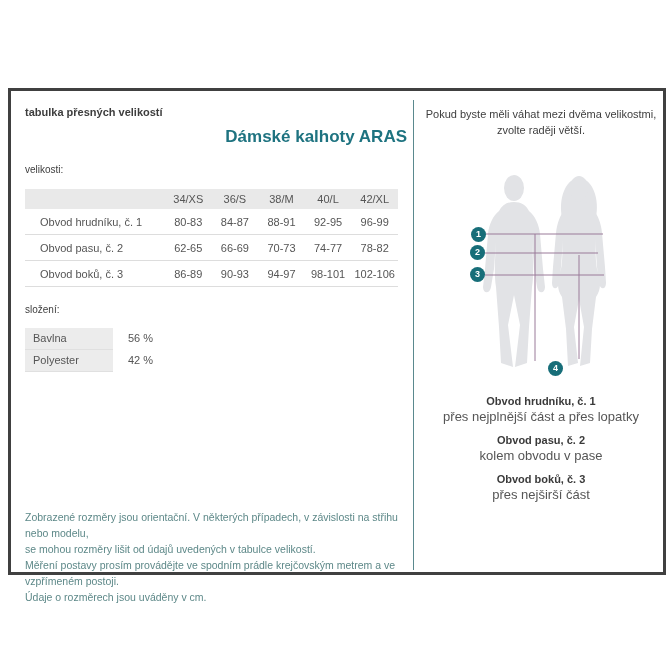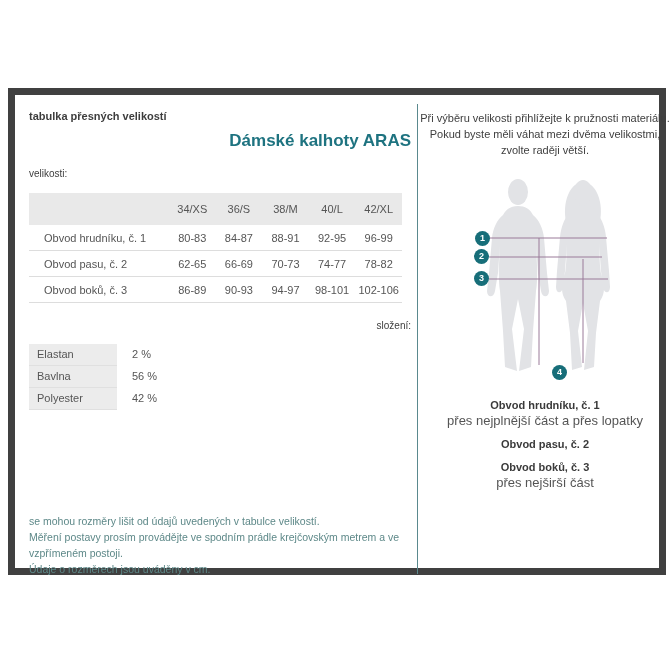--- a/index.html
+++ b/index.html
@@ -2,33 +2,33 @@
 <html><head>
 <meta charset="utf-8">
 <style>
   html,body{margin:0;padding:0;background:#ffffff;}
   .canvas{
     position:relative;width:670px;height:670px;background:#ffffff;overflow:hidden;
     font-family:"Liberation Sans", sans-serif;color:#3d3d3d;
   }
   .frame{
     position:absolute;left:8px;top:88px;width:658px;height:487px;
-    box-sizing:border-box;border:7px solid #404040;background:#ffffff;
+    box-sizing:border-box;border:3px solid #404040;background:#ffffff;
   }
   .divider{
     position:absolute;left:402px;top:9px;width:1px;height:470px;background:#5a898e;
   }
   .left-col{position:absolute;left:14px;top:12px;width:382px;}
   .eyebrow{font-size:11px;font-weight:bold;color:#3d3d3d;line-height:13px;margin-top:3px;}
   .title{font-size:17px;font-weight:bold;color:#1e7380;line-height:20px;margin:8px 0 0 0;text-align:right;}
   .section-label{font-size:10px;font-weight:normal;color:#3d3d3d;line-height:13px;margin-top:16px;}
-  .section-label.comp{text-align:right;}
+  .section-label.comp{}
 
   table.size-table{border-collapse:collapse;width:373px;margin-top:13px;font-size:11px;color:#555;table-layout:fixed;}
-  table.size-table th{background:#e9e9e9;font-weight:normal;height:32px;text-align:center;padding:0;}
+  table.size-table th{background:#e9e9e9;font-weight:normal;height:20px;text-align:center;padding:0;}
   table.size-table th.rowhead, table.size-table td.rowhead{width:125px;text-align:left;padding-left:15px;}
   table.size-table td{height:25px;text-align:center;border-bottom:1px solid #ddd;padding:0;}
 
   .comp-table{margin-top:12px;width:250px;}
   .comp-row{display:flex;align-items:stretch;font-size:11px;color:#555;}
   .comp-label{width:80px;background:#ececec;border-bottom:1px solid #e0e0e0;padding:4px 0 4px 8px;line-height:13px;}
   .comp-value{padding:4px 0 4px 15px;line-height:13px;}
 
   .footnote{position:absolute;left:14px;top:418px;width:378px;font-size:10.5px;line-height:16px;color:#5d8888;}
 
@@ -98,45 +98,41 @@
             <td>94-97</td>
             <td>98-101</td>
             <td>102-106</td>
           </tr>
         </tbody>
       </table>
 
       <div class="section-label comp">složení:</div>
       <div class="comp-table">
         <div class="comp-row">
-          <div class="comp-label">Elastan</div>
-          <div class="comp-value">2 %</div>
-        </div>
-        <div class="comp-row">
           <div class="comp-label">Bavlna</div>
           <div class="comp-value">56 %</div>
         </div>
         <div class="comp-row">
           <div class="comp-label">Polyester</div>
           <div class="comp-value">42 %</div>
         </div>
       </div>
     </div>
 
     <div class="footnote">
+      <div>Zobrazené rozměry jsou orientační. V některých případech, v závislosti na střihu nebo modelu,</div>
       <div>se mohou rozměry lišit od údajů uvedených v tabulce velikostí.</div>
       <div>Měření postavy prosím provádějte ve spodním prádle krejčovským metrem a ve vzpřímeném postoji.</div>
       <div>Údaje o rozměrech jsou uváděny v cm.</div>
     </div>
 
     <div class="divider"></div>
 
     <div class="right-col">
       <div class="intro">
-        <div>Při výběru velikosti přihlížejte k pružnosti materiálu.</div>
         <div>Pokud byste měli váhat mezi dvěma velikostmi,</div>
         <div>zvolte raději větší.</div>
       </div>
 
       <div class="diagram">
         <svg width="250" height="214" viewBox="0 0 250 214">
           <g transform="translate(-4,0)" fill="#e2e3e6" stroke="none">
 
             <ellipse cx="102" cy="17" rx="10" ry="13"></ellipse>
             <path d="M102,31 C109,31 114,34 117,40 C123,45 127,53 128,63 L131,98 L133,116 C133,123 126,123 125,116 L122,98 L120,70 C121,88 122,104 120,116 L117,156 L115,192 L103,196 L108,154 L102,124 L96,154 L101,196 L89,192 L87,156 L84,116 C82,104 83,88 84,70 L82,98 L79,116 C78,123 71,123 71,116 L73,98 L76,63 C77,53 81,45 87,40 C90,34 95,31 102,31 Z"></path>
@@ -160,20 +156,21 @@
         <div class="marker m4">4</div>
       </div>
 
       <div class="measure-list">
         <div class="m-item">
           <div class="m-title">Obvod hrudníku, č. 1</div>
           <div class="m-desc">přes nejplnější část a přes lopatky</div>
         </div>
         <div class="m-item">
           <div class="m-title">Obvod pasu, č. 2</div>
+          <div class="m-desc">kolem obvodu v pase</div>
         </div>
         <div class="m-item">
           <div class="m-title">Obvod boků, č. 3</div>
           <div class="m-desc">přes nejširší část</div>
         </div>
       </div>
     </div>
 
   </div>
 </div>

